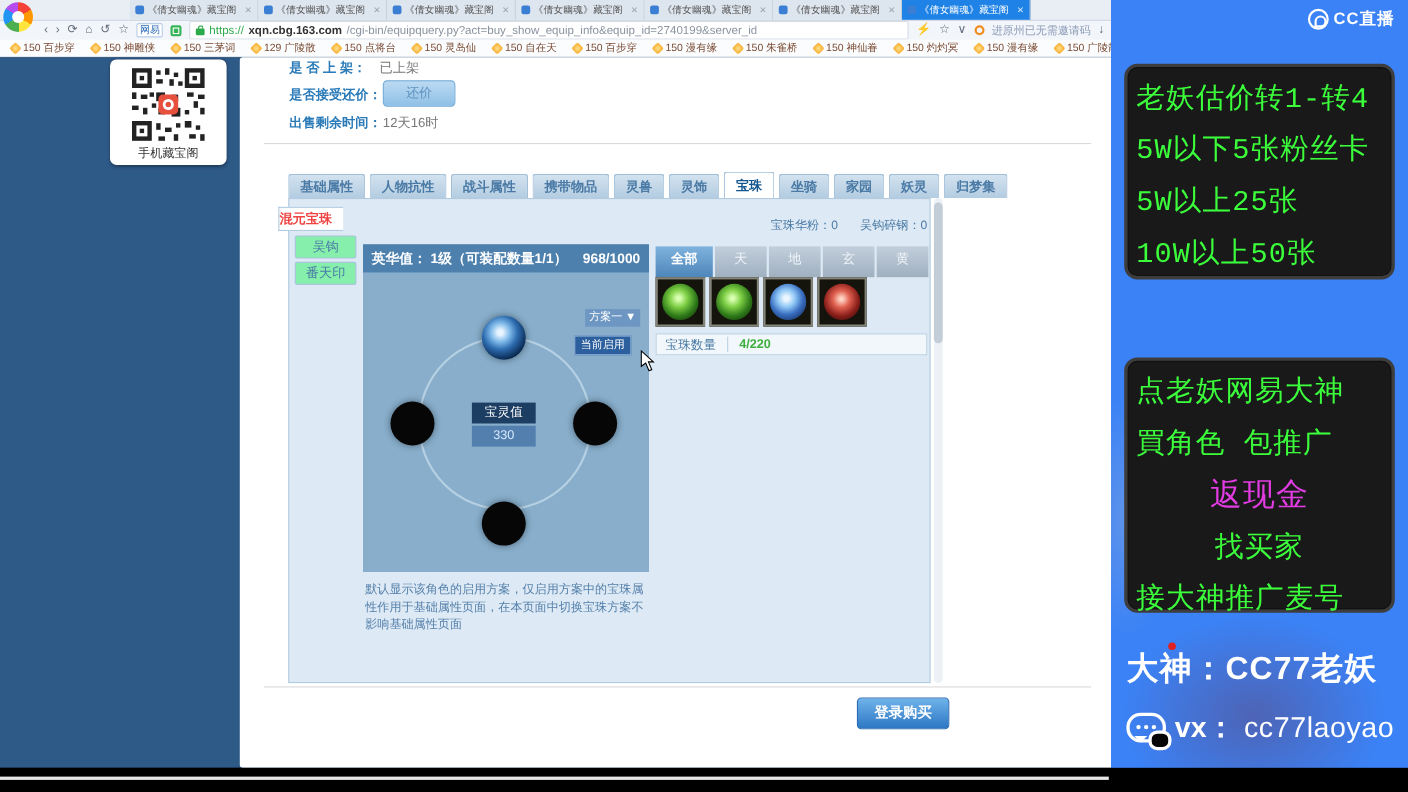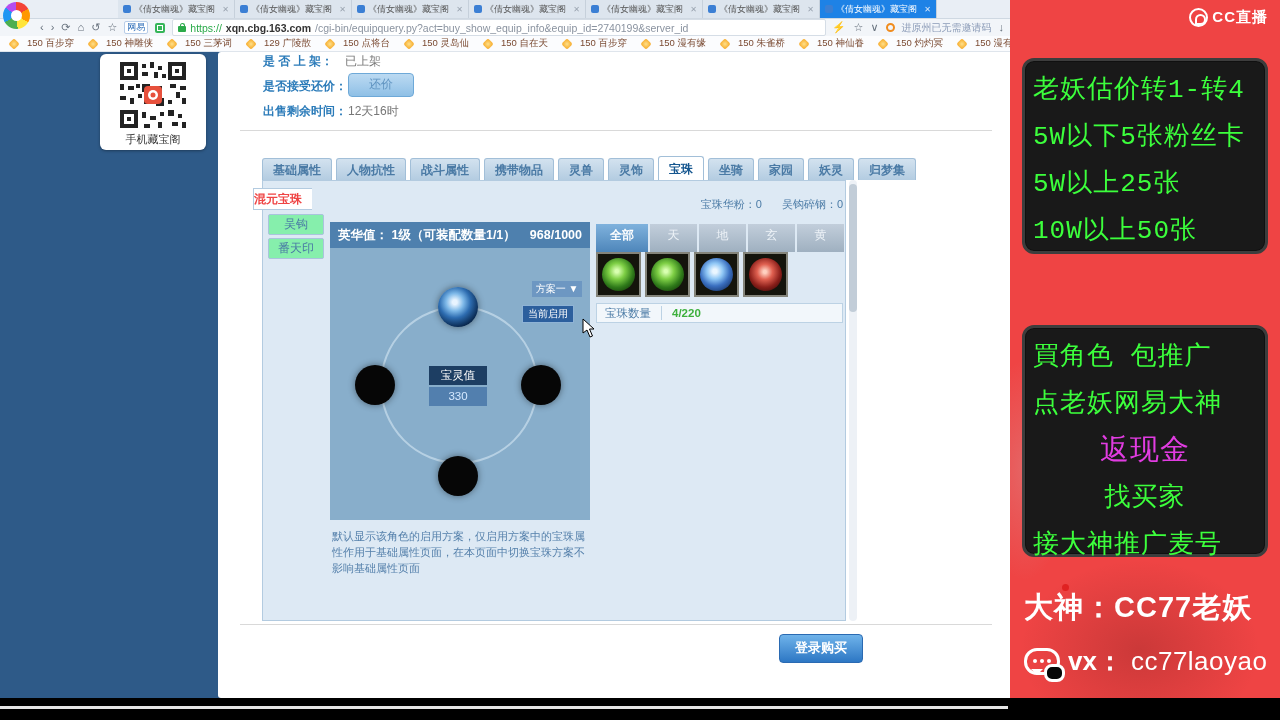--- a/index.html
+++ b/index.html
@@ -32,21 +32,21 @@
   .lock{width:8px;height:6px;background:#2baa4a;border-radius:1px;position:relative;margin-top:3px;flex:0 0 auto;}
   .lock::before{content:"";position:absolute;left:1.5px;top:-3.5px;width:5px;height:4px;border:1.5px solid #2baa4a;
                 border-bottom:none;border-radius:3px 3px 0 0;box-sizing:border-box;}
   .uscheme{color:#2baa4a;}
   .udomain{color:#333;font-weight:bold;}
   .upath{color:#8a93a0;overflow:hidden;text-overflow:ellipsis;}
   .odot{width:9px;height:9px;border-radius:50%;border:2px solid #f08c1e;box-sizing:border-box;flex:0 0 auto;}
   .notice{font-size:10px;color:#8c9cb8;white-space:nowrap;}
   #bookmarks{position:absolute;left:0;top:36px;width:1010px;height:16px;background:#fbfcfe;border-bottom:1px solid #dfe5ec;
              display:flex;align-items:center;gap:15px;padding:0 10px;box-sizing:border-box;overflow:hidden;}
-  .bm{display:flex;align-items:center;gap:9px;white-space:nowrap;}
+  .bm{display:flex;align-items:center;gap:3px;white-space:nowrap;}
   .bmic{width:8px;height:8px;border-radius:2px;transform:rotate(45deg);background:radial-gradient(#ffe08a,#f5a21b);flex:0 0 auto;}
   .bm span{font-size:9.5px;color:#7a4a32;}
 
   
   #page{left:0;top:52px;width:1010px;height:646px;background:#2e5a88;}
   #qrcard{left:100px;top:54px;width:106px;height:96px;background:#fff;border-radius:6px;box-shadow:0 1px 3px rgba(0,0,0,.35);}
   #qrcap{left:100px;top:132px;width:106px;text-align:center;font-size:11px;color:#333;}
   #card{left:218px;top:52px;width:792px;height:646px;background:#fff;border-radius:3px 0 0 3px;}
 
   .blab{color:#2b7bb9;font-weight:bold;font-size:12px;white-space:nowrap;}
@@ -100,21 +100,21 @@
             display:flex;align-items:center;font-size:11.5px;}
   #countbar .clab{color:#4a7aa5;padding:0 10px 0 8px;}
   #countbar .csep{width:1px;height:14px;background:#bcd2e4;}
   #countbar .cval{color:#3db03d;font-weight:bold;padding-left:10px;}
 
   #note{left:332px;top:528px;width:258px;font-size:11px;color:#5580ab;line-height:16px;}
   #buyBtn{left:779px;top:634px;width:82px;height:27px;border:1px solid #2a6ab2;border-radius:4px;
           background:linear-gradient(#6fb3ea,#2d77c4);color:#fff;font-weight:bold;font-size:13px;text-align:center;line-height:26px;}
 
   
-  #overlay{left:1010px;top:0;width:270px;height:720px;background:#ef4444;overflow:hidden;}
+  #overlay{left:1010px;top:0;width:270px;height:720px;background:#3b82f6;overflow:hidden;}
   #overlay .blob1{position:absolute;left:-30px;top:360px;width:90px;height:220px;background:radial-gradient(closest-side,rgba(200,200,200,.25),transparent);}
   #overlay .blob2{position:absolute;left:10px;top:560px;width:240px;height:180px;background:radial-gradient(closest-side,rgba(120,30,30,.3),transparent);}
   #cclogo{position:absolute;right:12px;top:8px;display:flex;align-items:center;gap:4px;}
   #cclogo .ring{width:19px;height:19px;border:2px solid #fff;border-radius:50%;box-sizing:border-box;position:relative;}
   #cclogo .ring::after{content:"";position:absolute;left:4px;top:4px;width:7px;height:7px;border:2px solid #fff;border-radius:50% 50% 50% 0;}
   #cclogo .txt{color:#fff;font-weight:bold;font-size:15px;letter-spacing:1px;}
   .gframe{position:absolute;left:12px;width:246px;background:#191919;border:3px solid #3d3d3d;border-radius:12px;
           box-sizing:border-box;padding:6px 8px;box-shadow:inset 0 0 0 1px #101010;}
   .gline{color:#3cff3c;font-size:26px;line-height:47px;letter-spacing:1px;white-space:nowrap;font-family:Liberation Mono, monospace;}
   .gline.center{text-align:center;}
@@ -408,22 +408,22 @@
     <span class="ring"></span>
     <span class="txt">CC直播</span>
   </div>
   <div class="gframe" style="top:58px;height:196px">
     <div class="gline">老妖估价转1-转4</div>
     <div class="gline">5W以下5张粉丝卡</div>
     <div class="gline">5W以上25张</div>
     <div class="gline">10W以上50张</div>
   </div>
   <div class="gframe" style="top:325px;height:232px">
+    <div class="gline">点老妖网易大神</div>
     <div class="gline">買角色 包推广</div>
-    <div class="gline">点老妖网易大神</div>
     <div class="gline center magenta">返现金</div>
     <div class="gline center">找买家</div>
     <div class="gline">接大神推广麦号</div>
   </div>
   <div id="streamer">大神：CC77老妖</div>
   <div id="reddot"></div>
   <div id="wxrow">
     <div class="bubble">
         <span class="dots"></span>
         <span class="mini"></span>

